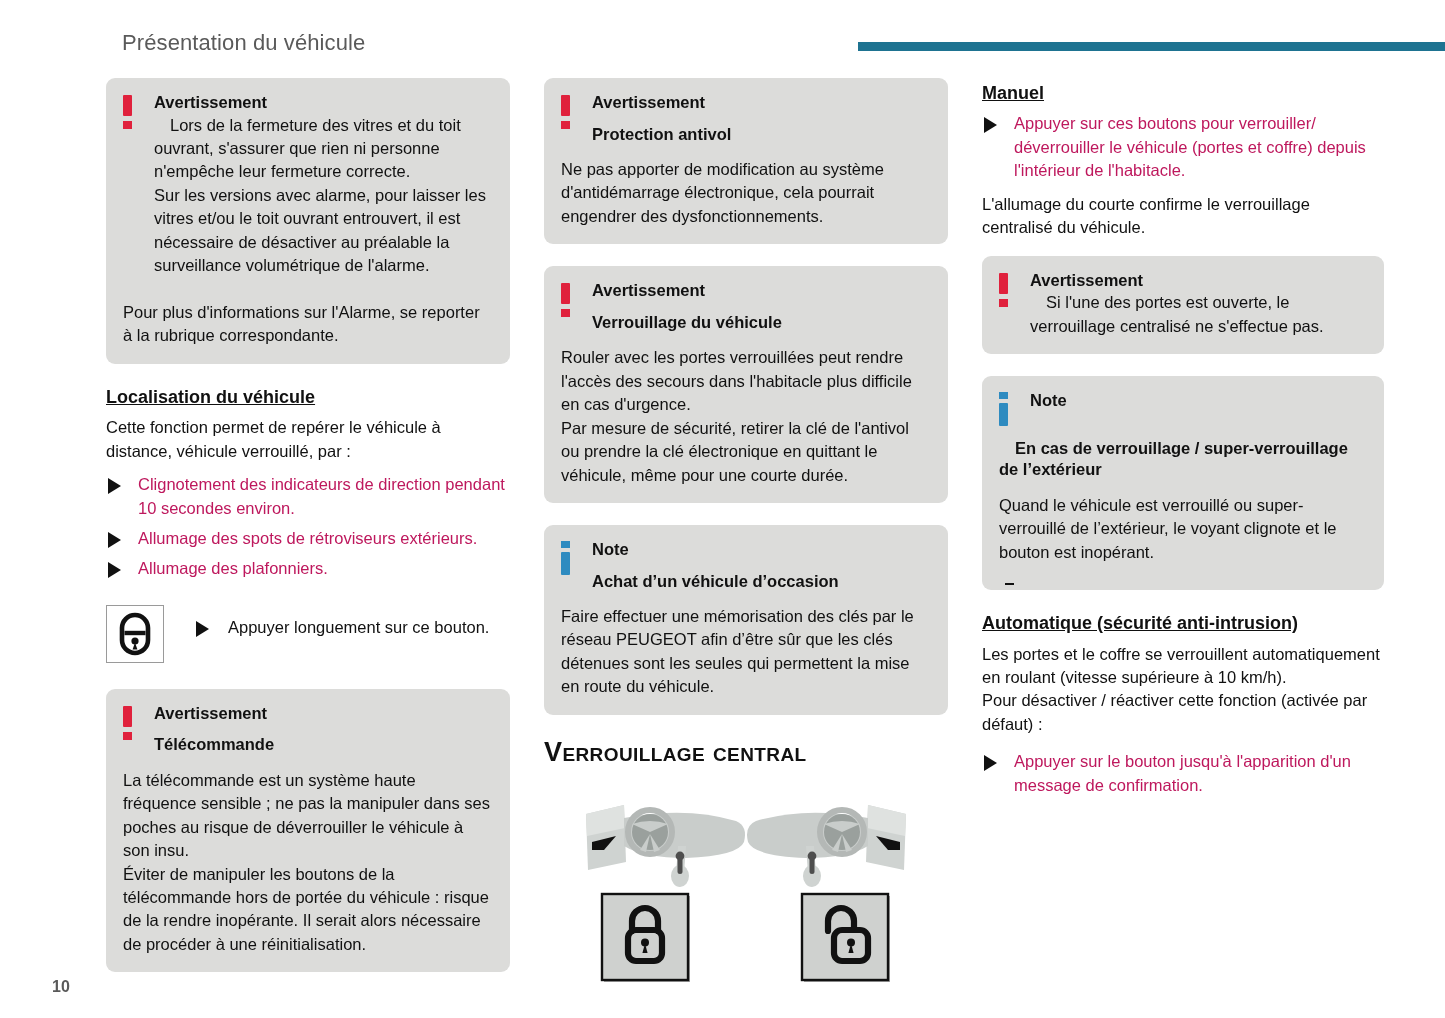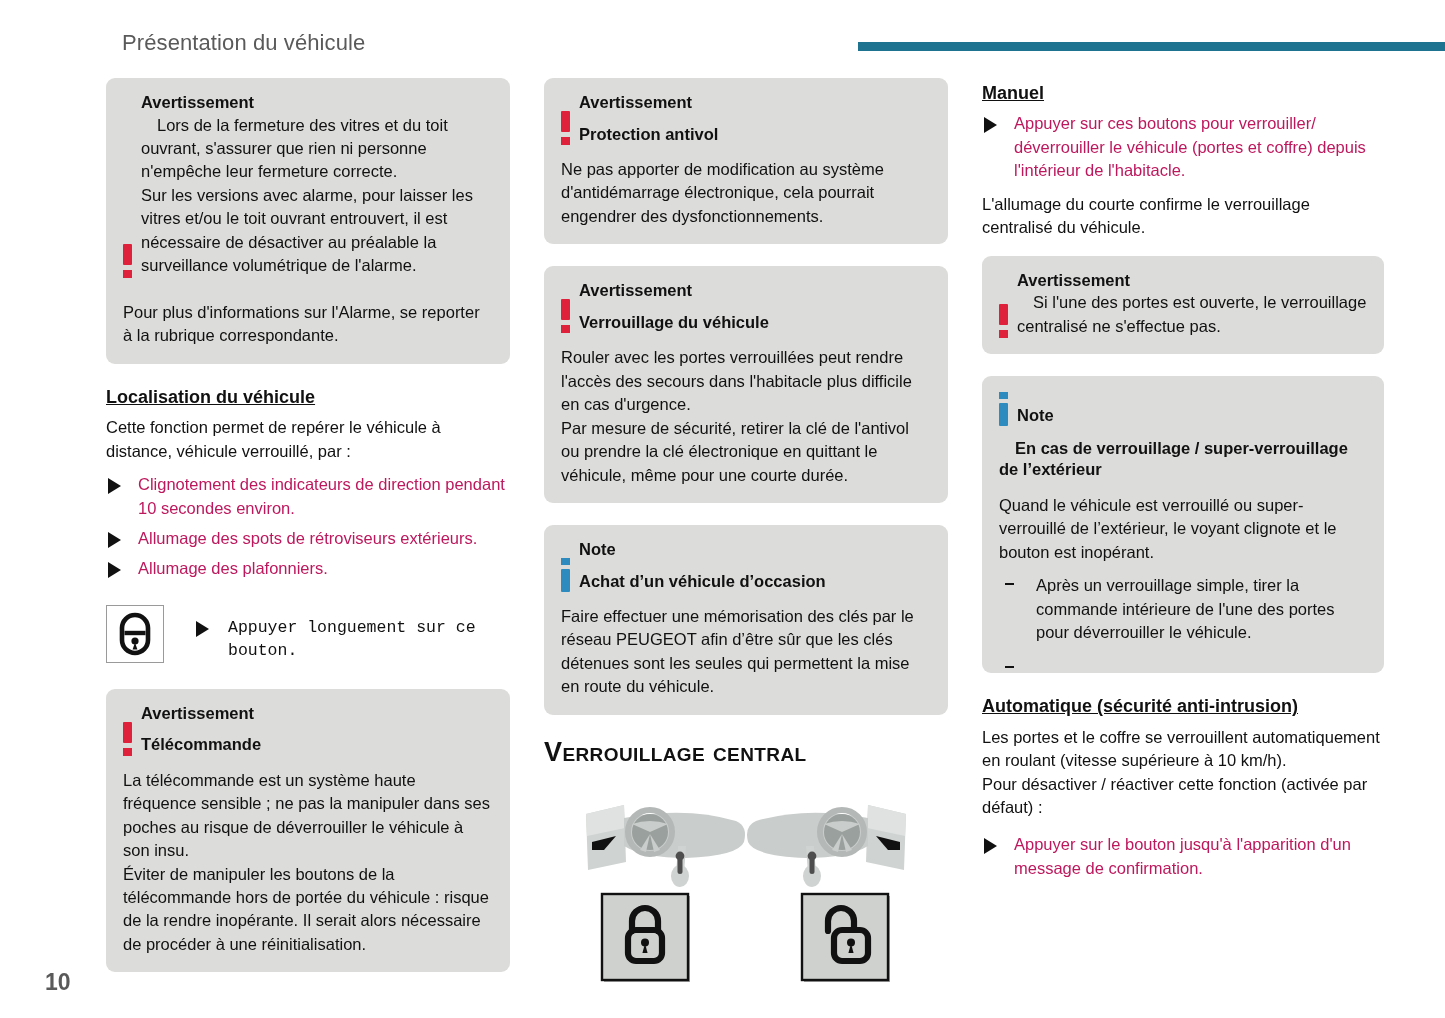--- a/index.html
+++ b/index.html
@@ -53,22 +53,22 @@
   
   .callout {
     background: #dcdcda;
     border-radius: 9px;
     padding: 14px 17px 16px 17px;
     position: relative;
     margin-bottom: 22px;
   }
   .callout-head {
     display: flex;
-    align-items: flex-end;
-    gap: 9px;
+    align-items: flex-start;
+    gap: 22px;
   }
   .icon-warn {
     flex: 0 0 auto;
     width: 9px;
     margin-top: 3px;
     position: relative;
     height: 34px;
   }
   .icon-warn .bar {
     position: absolute; top: 0; left: 0;
@@ -187,21 +187,20 @@
     left: 6px; top: 9px;
     width: 9px; height: 2px;
     background: #111;
   }
 
   
   .icon-row {
     display: flex;
     align-items: flex-start;
     margin: 24px 0 6px 0;
-    font-family: Liberation Mono, monospace;
   }
   .icon-box {
     width: 58px; height: 58px;
     border: 1px solid #9a9a9a;
     background: #fff;
     flex: 0 0 58px;
     display: flex; align-items: center; justify-content: center;
   }
   .icon-row-text {
     position: relative;
@@ -236,22 +235,22 @@
   .figure-central {
     width: 100%;
     display: flex;
     justify-content: center;
     margin-top: 2px;
   }
 
   
   .page-number {
     position: absolute;
-    left: 45px; bottom: 22px;
-    font-size: 23px;
+    left: 52px; bottom: 22px;
+    font-size: 16px;
     font-weight: bold;
     color: #5a5a5a;
   }
 </style>
 </head>
 <body>
 
 <div class="page-header">
   <div class="header-title">Présentation du véhicule</div>
   <div class="header-rule"></div>
@@ -475,24 +474,20 @@
         </span>
         <div style="flex:1 1 auto;">
           <div class="callout-label">Note</div>
         </div>
       </div>
       <div class="callout-subtitle" style="margin-left:0;text-indent:16px;margin-top:12px;">En cas de verrouillage / super-verrouillage de l’extérieur</div>
       <div class="callout-body" style="margin-top:13px;">Quand le véhicule est verrouillé ou super-verrouillé de l’extérieur, le voyant clignote et le bouton est inopérant.</div>
       <ul class="dash-list">
         <li>
           <span class="dash"></span>
-          <span>Après un verrouillage simple, tirer la commande intérieure de l'une des portes pour déverrouiller le véhicule.</span>
-        </li>
-        <li>
-          <span class="dash"></span>
         </li>
       </ul>
     </div>
 
     <h2 class="section-title" style="margin-top:18px;">Automatique (sécurité anti-intrusion)</h2>
     <p class="para">Les portes et le coffre se verrouillent automatiquement en roulant (vitesse supérieure à 10 km/h).
 Pour désactiver / réactiver cette fonction (activée par défaut) :</p>
 
     <ul class="arrow-list" style="margin-top:14px;">
       <li>

